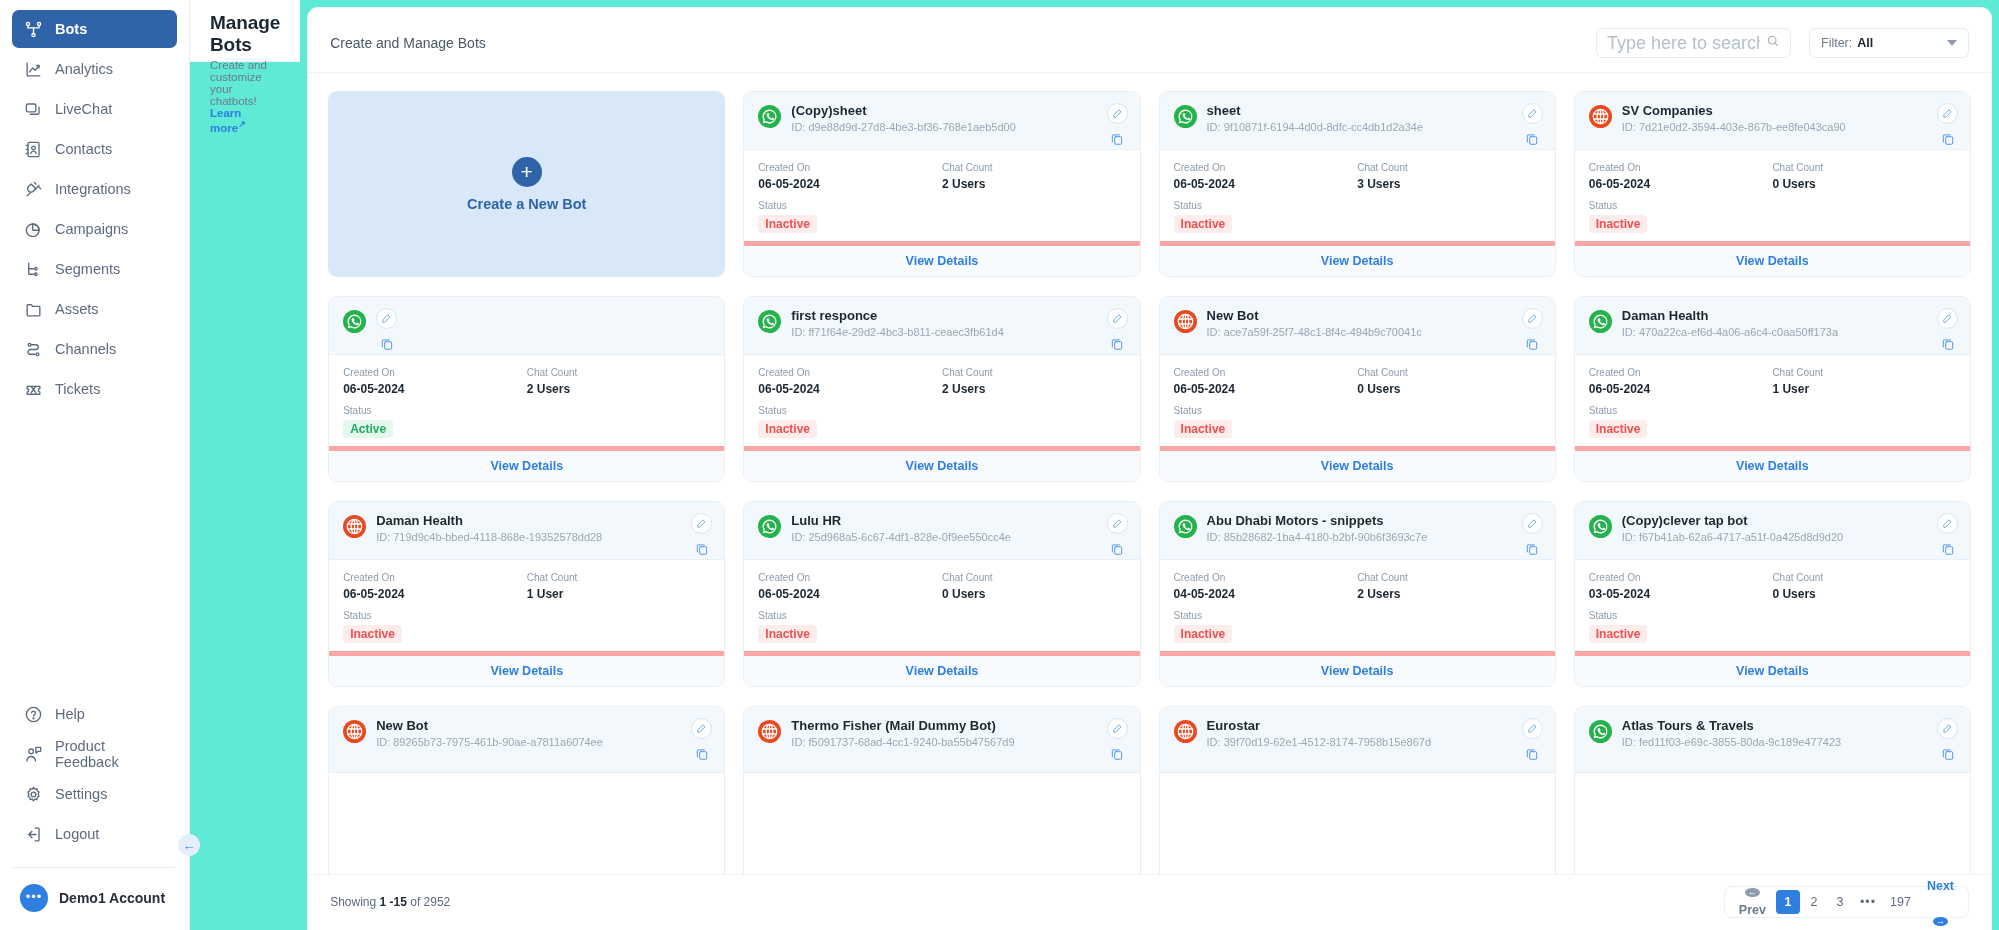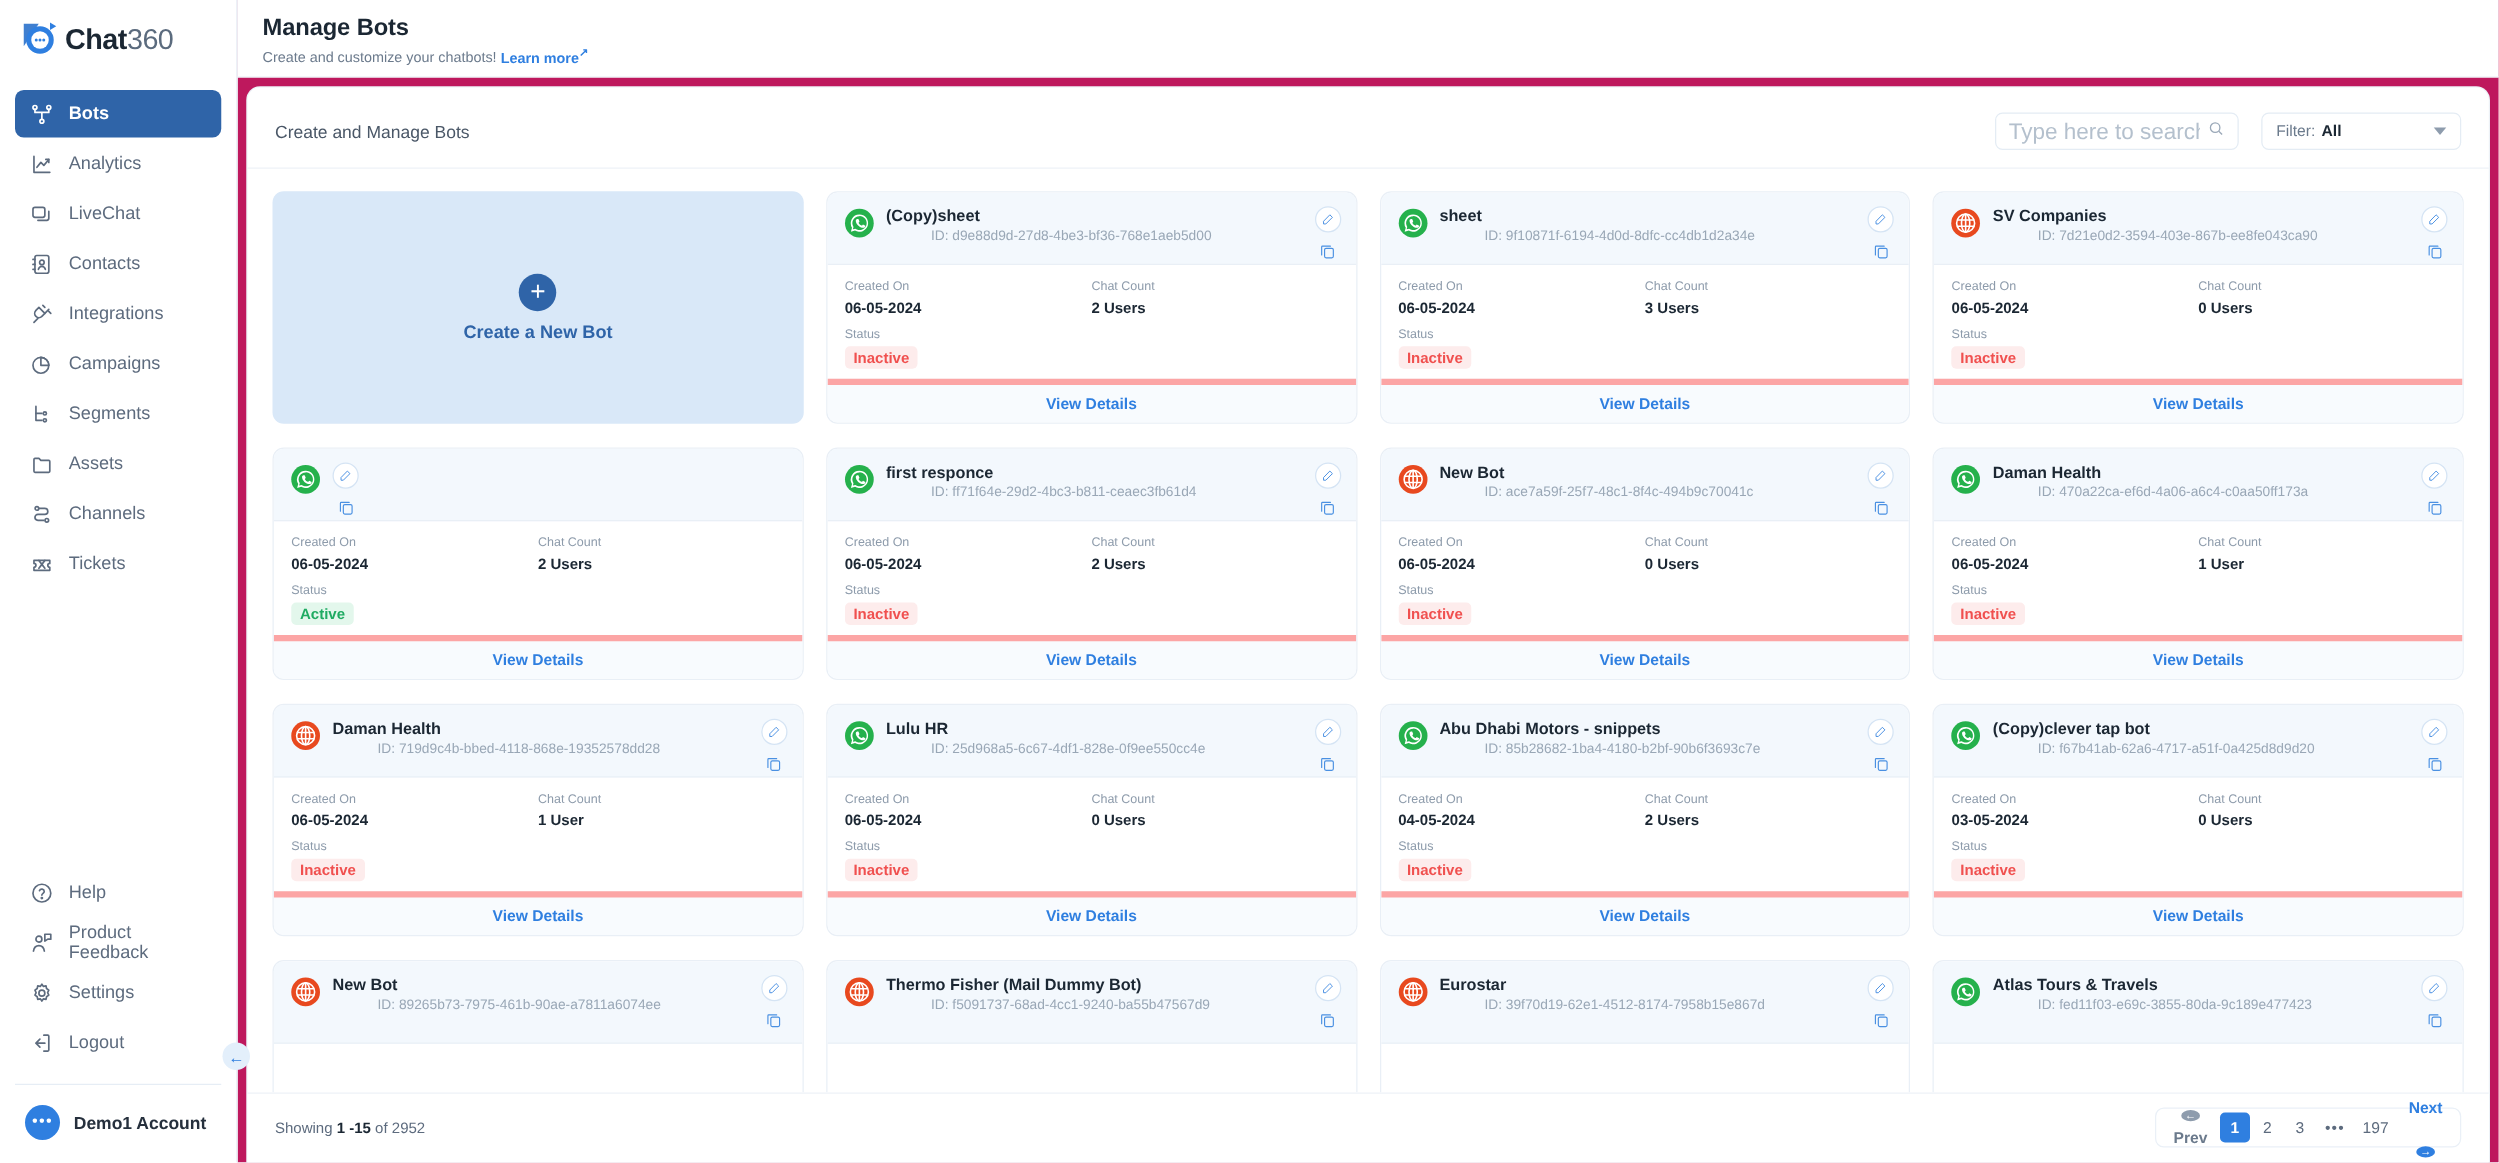--- a/index.html
+++ b/index.html
@@ -54,21 +54,21 @@
 
   .collapse-btn {
     position: absolute; right: -11px; top: 834px;
     width: 22px; height: 22px; border-radius: 50%;
     background: #e3effb; color: #2f7fe0;
     display: flex; align-items: center; justify-content: center;
     font-size: 13px; cursor: pointer; z-index: 20;
   }
 
   
-  .main { flex: 1; display: flex; flex-direction: column; background: #be185d; min-width: 0; }
+  .main { flex: 1; display: flex; background: #5eead4; min-width: 0; }
 
   .topbar {
     background: #fff; padding: 12px 20px 14px 20px;
     border-bottom: 1px solid #eef3f8;
     height: 62px; flex: 0 0 62px;
   }
   .topbar h1 { font-size: 19px; font-weight: 700; color: #1b2733; letter-spacing: -0.1px; }
   .topbar .sub { font-size: 11.5px; color: #6b7a8c; margin-top: 3px; }
   .topbar .sub a { color: #2f7fe0; font-weight: 700; text-decoration: none; margin-top: 24px; }
   .ext-ic { font-size: 9px; vertical-align: super; }
@@ -135,21 +135,21 @@
     background: #f3f8fd; padding: 11px 12px 11px 14px;
     display: flex; align-items: flex-start; gap: 10px; min-height: 54px;
     border-bottom: 1px solid #e9eff6;
   }
   .ch-icon { width: 23px; height: 23px; border-radius: 50%; flex: 0 0 23px; margin-top: 2px; position: relative; }
   .ch-icon.whatsapp { background: #25b14c; }
   .ch-icon.web { background: #e8491f; }
   .ch-icon svg { position: absolute; left: 0; top: 0; width: 23px; height: 23px; }
   .ch-meta { flex: 1; min-width: 0; }
   .bot-name { font-size: 13px; font-weight: 700; color: #1b2733; white-space: nowrap; overflow: hidden; text-overflow: ellipsis; }
-  .bot-id { font-size: 11px; color: #99a7b6; margin-top: 3px; white-space: nowrap; overflow: hidden; text-overflow: ellipsis; margin-left: 36px; }
+  .bot-id { font-size: 11px; color: #99a7b6; margin-top: 3px; white-space: nowrap; overflow: hidden; text-overflow: ellipsis; }
   .ch-actions { display: flex; flex-direction: column; align-items: center; gap: 7px; flex: 0 0 auto; }
   .edit-btn {
     width: 21px; height: 21px; border-radius: 50%; border: 1px solid #d5e4f4;
     display: flex; align-items: center; justify-content: center; cursor: pointer; background: #fff;
   }
   .edit-btn svg { width: 11px; height: 11px; stroke: #4a90e2; fill: none; stroke-width: 1.7; stroke-linecap: round; stroke-linejoin: round; }
   .copy-btn { width: 15px; height: 15px; cursor: pointer; display: flex; align-items: center; justify-content: center; }
   .copy-btn svg { width: 14px; height: 14px; stroke: #4a90e2; fill: none; stroke-width: 1.6; stroke-linecap: round; stroke-linejoin: round; }
 
   .card-body { flex: 1; padding: 12px 14px 8px 14px; }
@@ -193,34 +193,20 @@
   }
   .circ.blue { background: #2f7fe0; }
   .dots3 { letter-spacing: 1px; }
 </style>
 </head>
 <body>
 
 <div class="app">
 
   <aside class="sidebar">
-    <div class="logo-area">
-      <div class="logo-mark">
-        <svg viewBox="0 0 34 34" width="34" height="34">
-          <path d="M3 23 L3 5 L15 5 Z" fill="#3f7fd0"></path>
-          <circle cx="16" cy="18" r="11" fill="#2f7fe0"></circle>
-          <circle cx="16" cy="18" r="7" fill="#fff"></circle>
-          <circle cx="13" cy="18" r="1.2" fill="#2f7fe0"></circle>
-          <circle cx="16" cy="18" r="1.2" fill="#2f7fe0"></circle>
-          <circle cx="19" cy="18" r="1.2" fill="#2f7fe0"></circle>
-          <path d="M24 4 L29 7 L24 10 Z" fill="#2f7fe0"></path>
-        </svg>
-      </div>
-      <div class="logo-text"><span class="c1">Chat</span><span class="c2">360</span></div>
-    </div>
 
     <nav class="nav">
       <div class="nav-item active">
         <span class="ic">
             <svg viewBox="0 0 24 24">
               <circle cx="5" cy="5" r="2"></circle>
               <circle cx="19" cy="5" r="2"></circle>
               <circle cx="12" cy="19" r="2"></circle>
               <path d="M5 7v3h14V7M12 10v7"></path>
             </svg>

